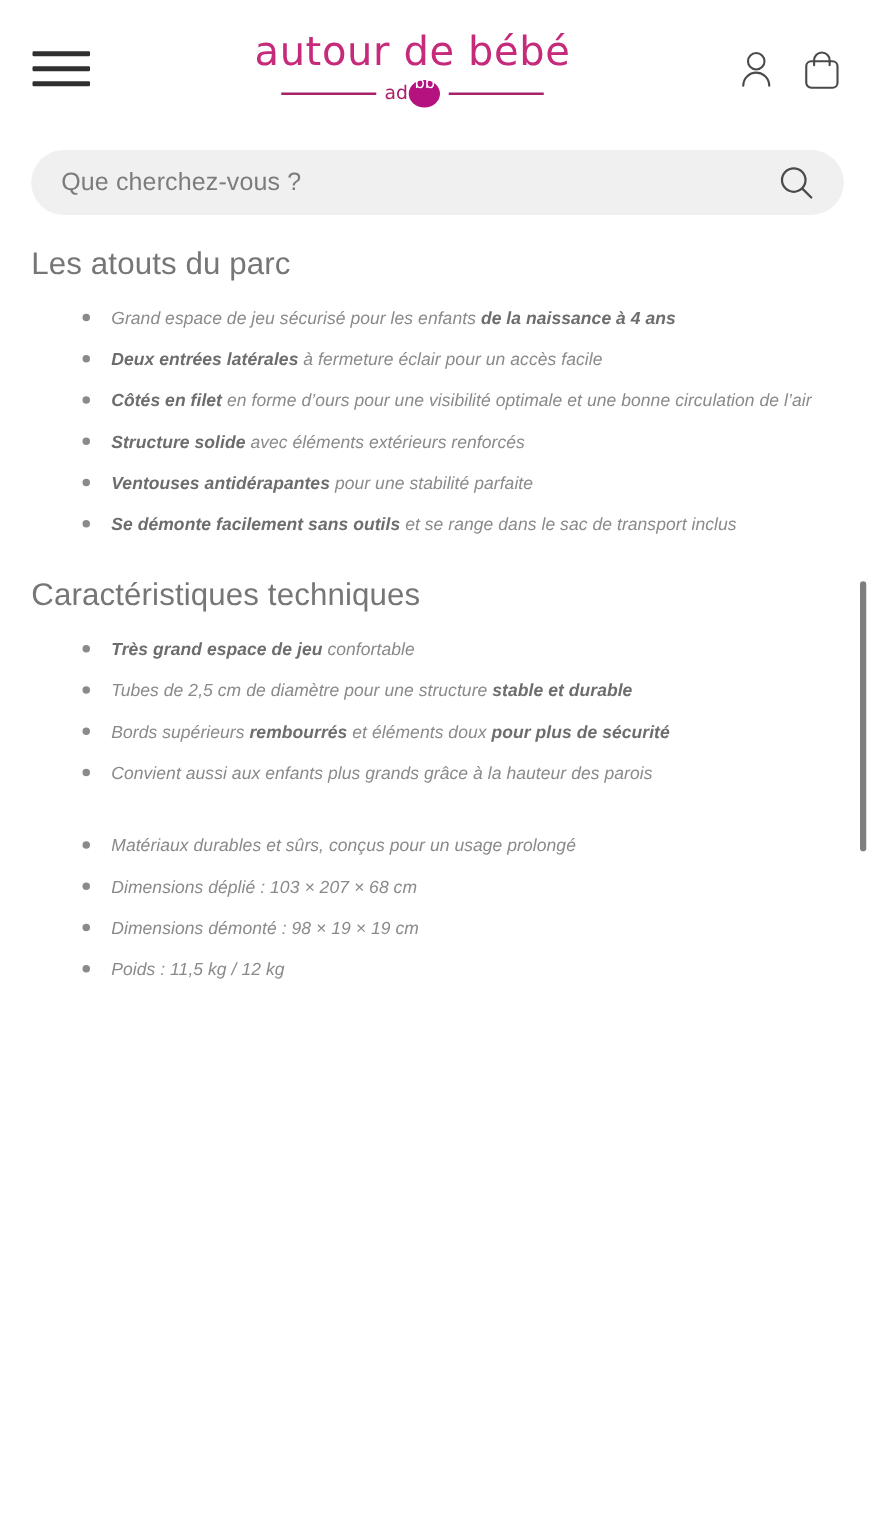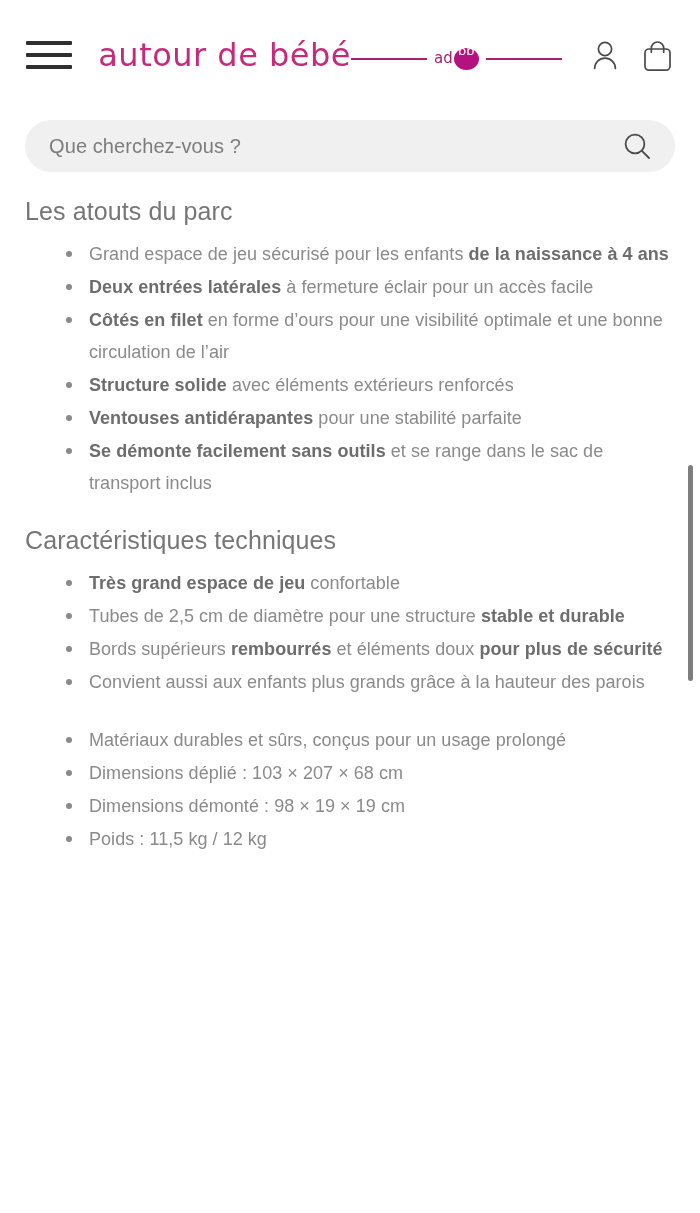--- a/index.html
+++ b/index.html
@@ -45,21 +45,21 @@
     display: block;
     width: 100%;
     height: 4px;
     background: #2f2f2f;
     border-radius: 1px;
   }
 
   .logo-wrap {
     flex: 1 1 auto;
     display: flex;
-    flex-direction: row;
+    flex-direction: column;
     align-items: center;
     justify-content: center;
     cursor: pointer;
   }
   .logo-main {
     font-family: "DejaVu Sans", sans-serif;
     font-size: 32px;
     font-weight: 400;
     letter-spacing: 0.5px;
     color: #c62b7b;
@@ -180,25 +180,26 @@
   }
 
   ul.bullets {
     list-style: none;
     margin: 0;
     padding: 0 0 0 38px;
   }
   ul.bullets li {
     position: relative;
     padding-left: 26px;
-    font-size: 18px;
+    font-size: 14px;
     line-height: 32px;
     color: #8a8a8a;
     letter-spacing: 0.05px;
     margin-bottom: 1px;
+    font-style: italic;
   }
   ul.bullets li::before {
     content: "";
     position: absolute;
     left: 3px;
     top: 13px;
     width: 6px;
     height: 6px;
     border-radius: 50%;
     background: #8a8a8a;

